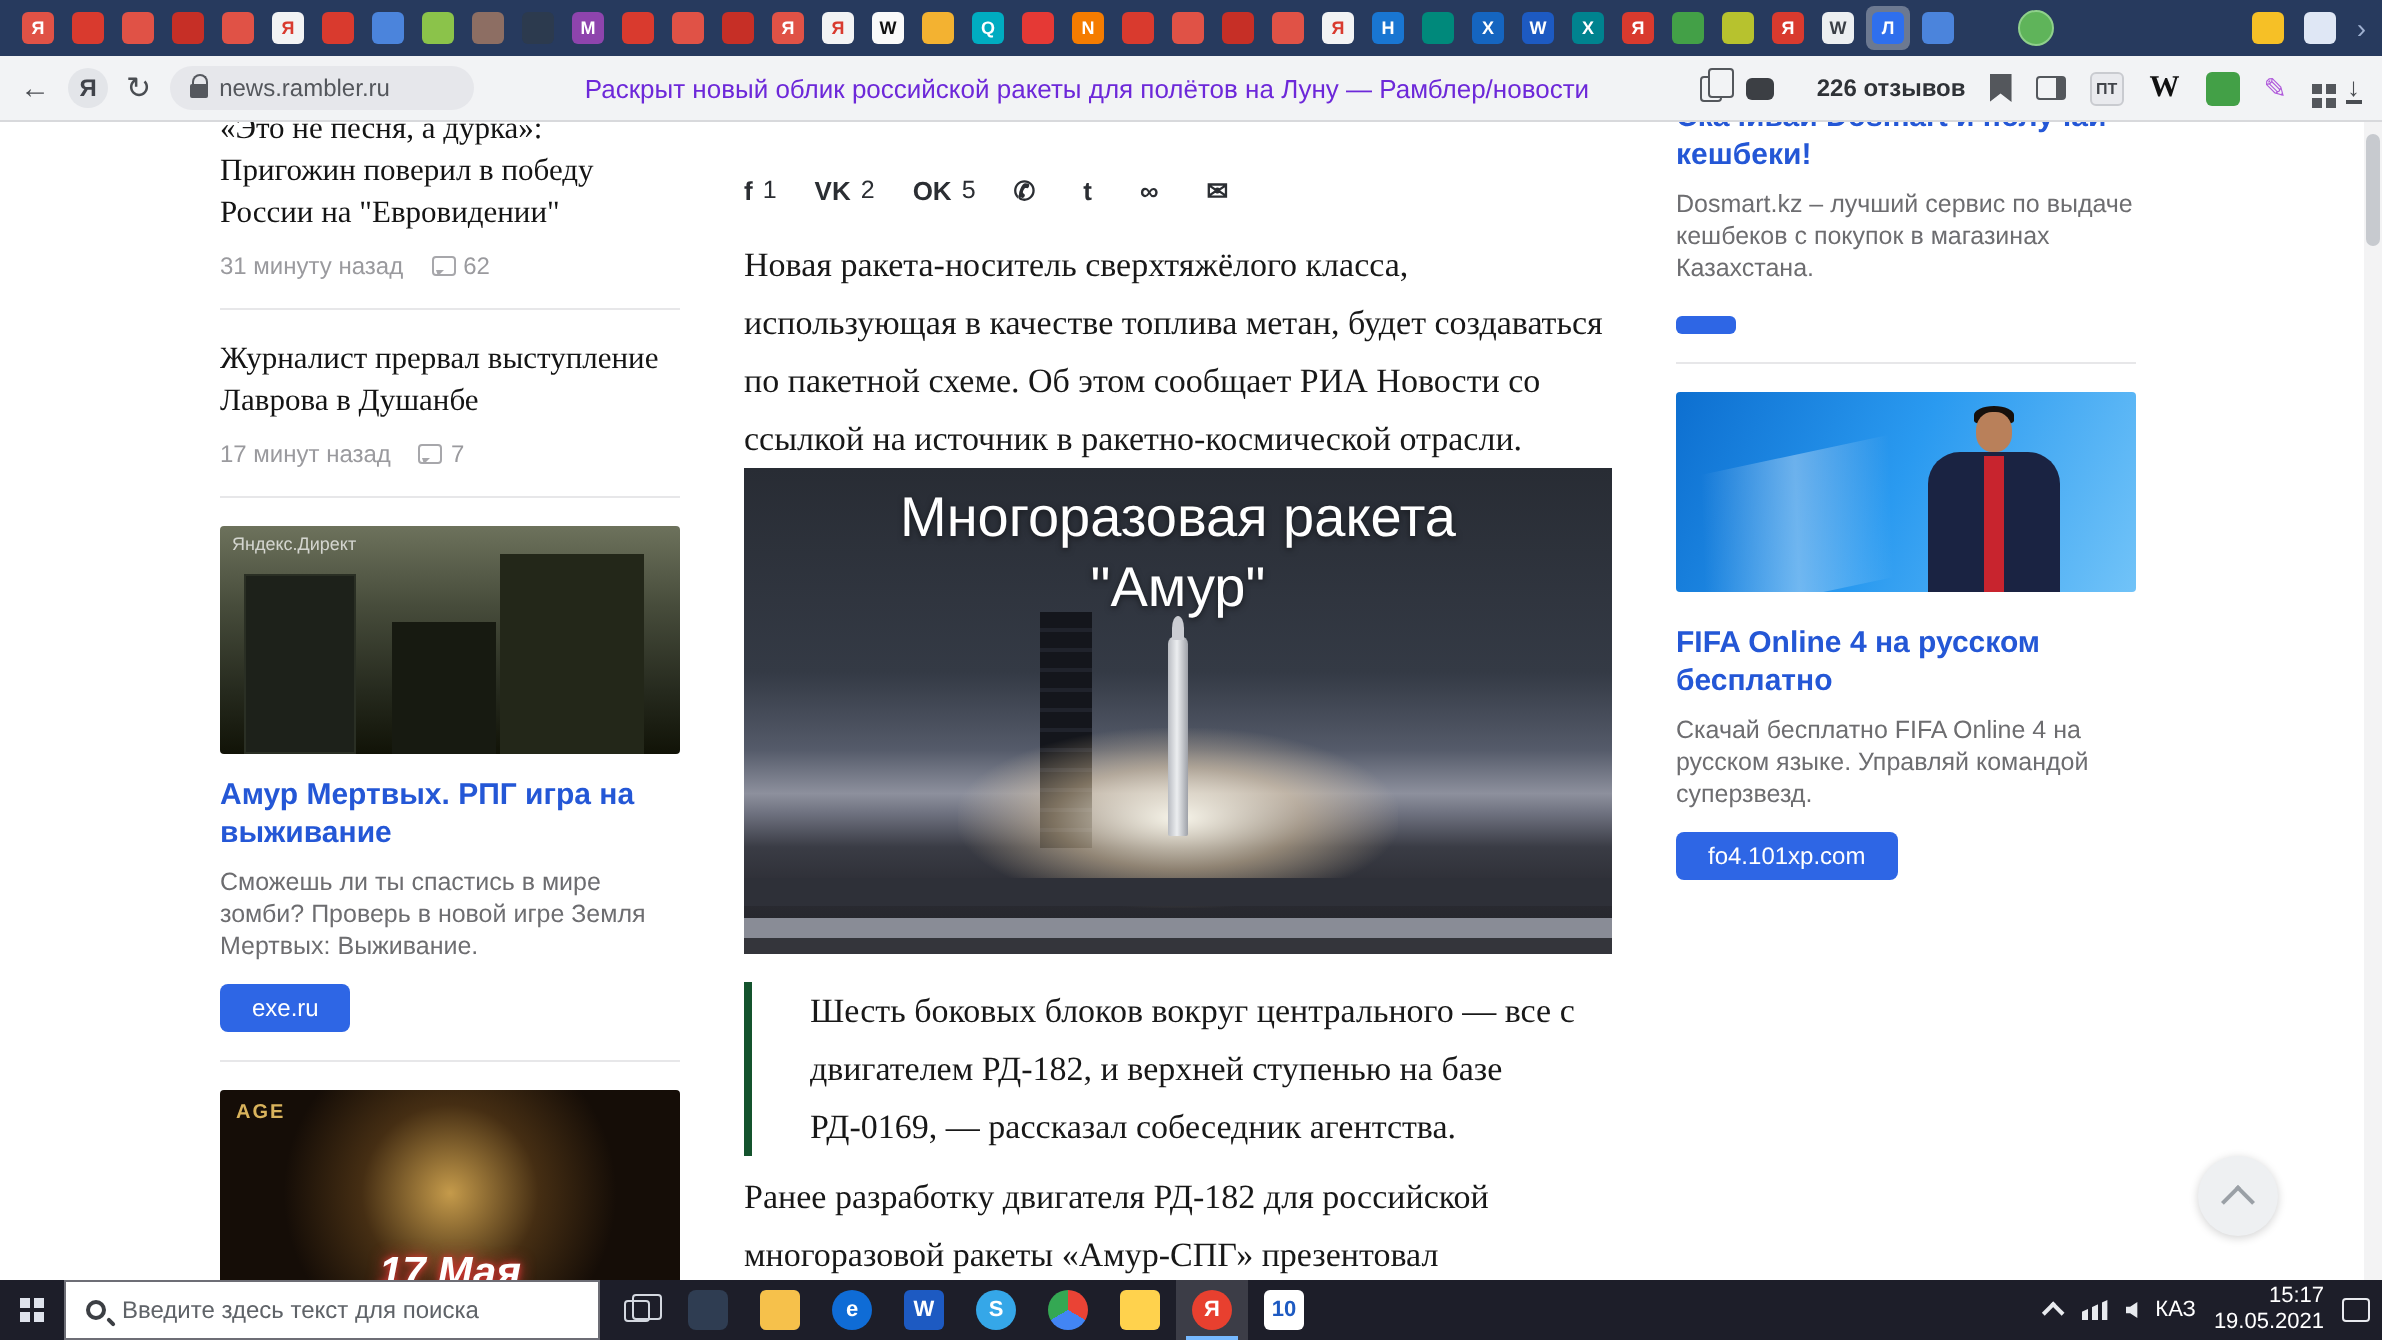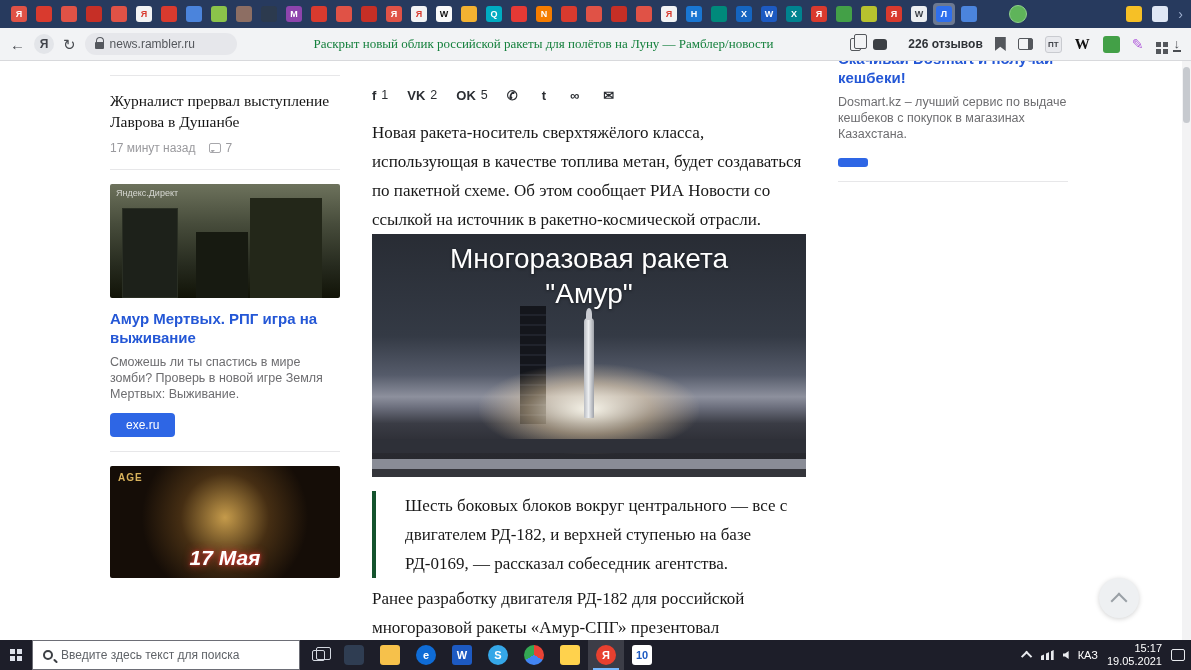--- a/index.html
+++ b/index.html
@@ -17,21 +17,21 @@
   .ts-chev { color:#9fb0d0; font-size:14px; line-height:16px; }
 
   
   .toolbar { position:absolute; top:28px; left:0; right:0; height:33px; background:#f2f3f5; border-bottom:1px solid #d8d9dc; display:flex; align-items:center; padding:0 10px; gap:9px; }
   .tb-ic { color:#4a4d52; font-size:15px; line-height:1; cursor:pointer; }
   .ya-badge { width:20px; height:20px; border-radius:50%; background:#e3e5e9; color:#40434a; font-size:12px; font-weight:bold; display:flex; align-items:center; justify-content:center; cursor:pointer; }
   .addr { width:152px; height:22px; background:#e6e7eb; border-radius:12px; display:flex; align-items:center; gap:6px; padding:0 10px; cursor:pointer; }
   .lock { position:relative; width:9px; height:7px; background:#55585e; border-radius:1px; margin-top:3px; }
   .lock::before { content:""; position:absolute; top:-5px; left:1px; width:6px; height:6px; border:1.5px solid #55585e; border-bottom:none; border-radius:4px 4px 0 0; }
   .addr-url { font-size:12px; color:#54575c; }
-  .tb-title { flex:1; text-align:center; font-size:13px; color:#15803d; white-space:nowrap; overflow:hidden; text-overflow:ellipsis;font-family:Liberation Serif, serif; }
+  .tb-title { flex:1; text-align:center; font-size:13px; color:#6d28d9; white-space:nowrap; overflow:hidden; text-overflow:ellipsis; }
   .tb-right { display:flex; align-items:center; gap:12px; }
   .copy-ic { position:relative; width:11px; height:13px; border:1.5px solid #54575c; border-radius:2px; }
   .copy-ic::after { content:""; position:absolute; left:3px; top:-5px; width:11px; height:13px; border:1.5px solid #54575c; border-radius:2px; background:#f2f3f5; }
   .rev { display:flex; align-items:center; gap:21px; cursor:pointer; }
   .bub { position:relative; width:14px; height:11px; background:#3c3f44; border-radius:3px; }
   .bub::after { content:""; position:absolute; left:2px; bottom:-4px; border:4px solid transparent; border-top-color:#3c3f44; border-left-width:2px; }
   .rev-t { font-size:12px; font-weight:bold; color:#2f3237; }
   .bm { position:relative; width:11px; height:14px; background:#54575c; clip-path:polygon(0 0,100% 0,100% 100%,50% 70%,0 100%); }
   .panel-ic { width:15px; height:12px; border:1.5px solid #54575c; border-radius:2px; position:relative; }
   .panel-ic::after { content:""; position:absolute; right:0; top:0; width:4px; height:100%; background:#54575c; }
@@ -401,20 +401,27 @@
       <div class="ext-sq ext-green"></div>
       <div class="pen-ic">✎</div>
       <div class="grid-ic"></div>
       <div class="dl-ic">↓</div>
     </div>
   </div>
 
   <div class="page">
 
     <div class="left-col">
+      <div style="margin-top:-7px">
+        <div class="news-title">«Это не песня, а дурка»: Пригожин поверил в победу России на "Евровидении"</div>
+        <div class="news-meta">
+          <span>31 минуту назад</span>
+          <span><span class="cbub"></span><span>62</span></span>
+        </div>
+      </div>
       <div class="divider"></div>
       <div>
         <div class="news-title">Журналист прервал выступление Лаврова в Душанбе</div>
         <div class="news-meta">
           <span>17 минут назад</span>
           <span><span class="cbub"></span><span>7</span></span>
         </div>
       </div>
       <div class="divider"></div>
       <div>
@@ -495,20 +502,32 @@
       </div>
     </div>
 
     <div class="right-col">
       <div style="margin-top:-12px">
         <div class="ad-title" style="margin-top:0">Скачивай Dosmart и получай кешбеки!</div>
         <div class="ad-text">Dosmart.kz – лучший сервис по выдаче кешбеков с покупок в магазинах Казахстана.</div>
         <div class="mini-pill"></div>
       </div>
       <div class="divider"></div>
+      <div>
+        <div class="ad-img fifa-img">
+          <div class="fifa-swoosh"></div>
+          <div class="player-hair"></div>
+          <div class="player-head"></div>
+          <div class="player-body"></div>
+          <div class="player-stripe"></div>
+        </div>
+        <div class="ad-title" style="margin-top:16px">FIFA Online 4 на русском бесплатно</div>
+        <div class="ad-text">Скачай бесплатно FIFA Online 4 на русском языке. Управляй командой суперзвезд.</div>
+        <div class="ad-btn">fo4.101xp.com</div>
+      </div>
     </div>
 
     <div class="scroll-top"></div>
     <div class="scrollbar">
       <div class="scroll-thumb"></div>
     </div>
   </div>
 
   <div class="taskbar">
     <div class="start">

